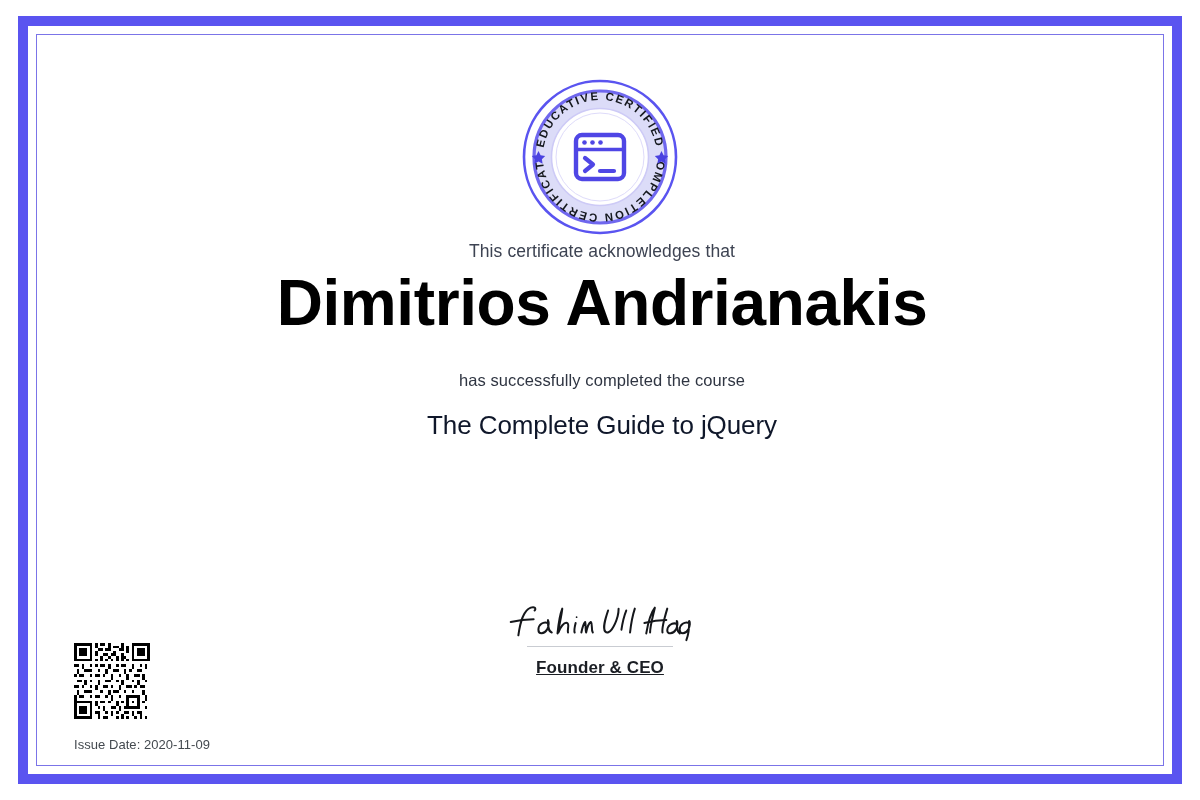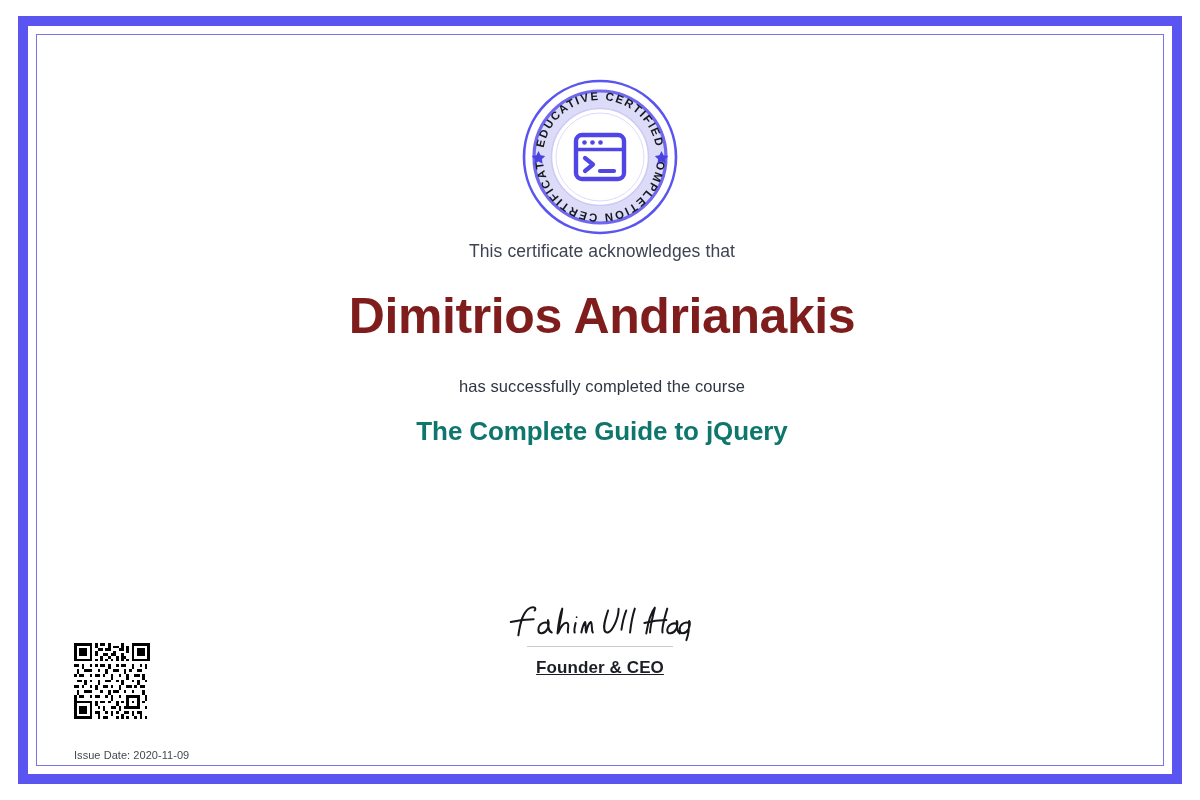--- a/index.html
+++ b/index.html
@@ -78,41 +78,41 @@
   }
 
   #ack-line {
     font-size: 17.5px;
     color: #3d4352;
     letter-spacing: 0.1px;
     font-weight: 400;
   }
 
   #recipient-name {
-    margin-top: 27px;
-    font-size: 50px;
+    margin-top: 6px;
+    font-size: 64px;
     font-weight: 700;
-    color: #7f1d1d;
+    color: #000000;
     letter-spacing: -0.4px;
     line-height: 1.1;
   }
 
   #completed-line {
     margin-top: 33px;
     font-size: 16.5px;
     color: #2f3542;
     font-weight: 500;
     letter-spacing: 0.1px;
   }
 
   #course-title {
     margin-top: 20px;
     font-size: 26px;
-    font-weight: 700;
-    color: #0f766e;
+    font-weight: 400;
+    color: #0f172a;
     letter-spacing: -0.1px;
   }
 
   
   #signature-block {
     position: absolute;
     left: 50%;
     transform: translateX(-50%);
     top: 566px;
     width: 210px;
@@ -145,25 +145,24 @@
     top: 608px;
     width: 76px;
     height: 76px;
   }
   #qr-code svg { display: block; width: 76px; height: 76px; }
 
   #footer-meta {
     position: absolute;
     left: 37px;
     top: 697px;
-    font-size: 11px;
+    font-size: 13px;
     color: #43494f;
     line-height: 1.95;
     letter-spacing: 0.05px;
-    margin-top: 13px;
   }
   .footer-row { white-space: nowrap; }
   .footer-label { }
   .footer-value { }
 </style>
 </head>
 <body>
 
 <div id="certificate-page">
   <div id="outer-border">

